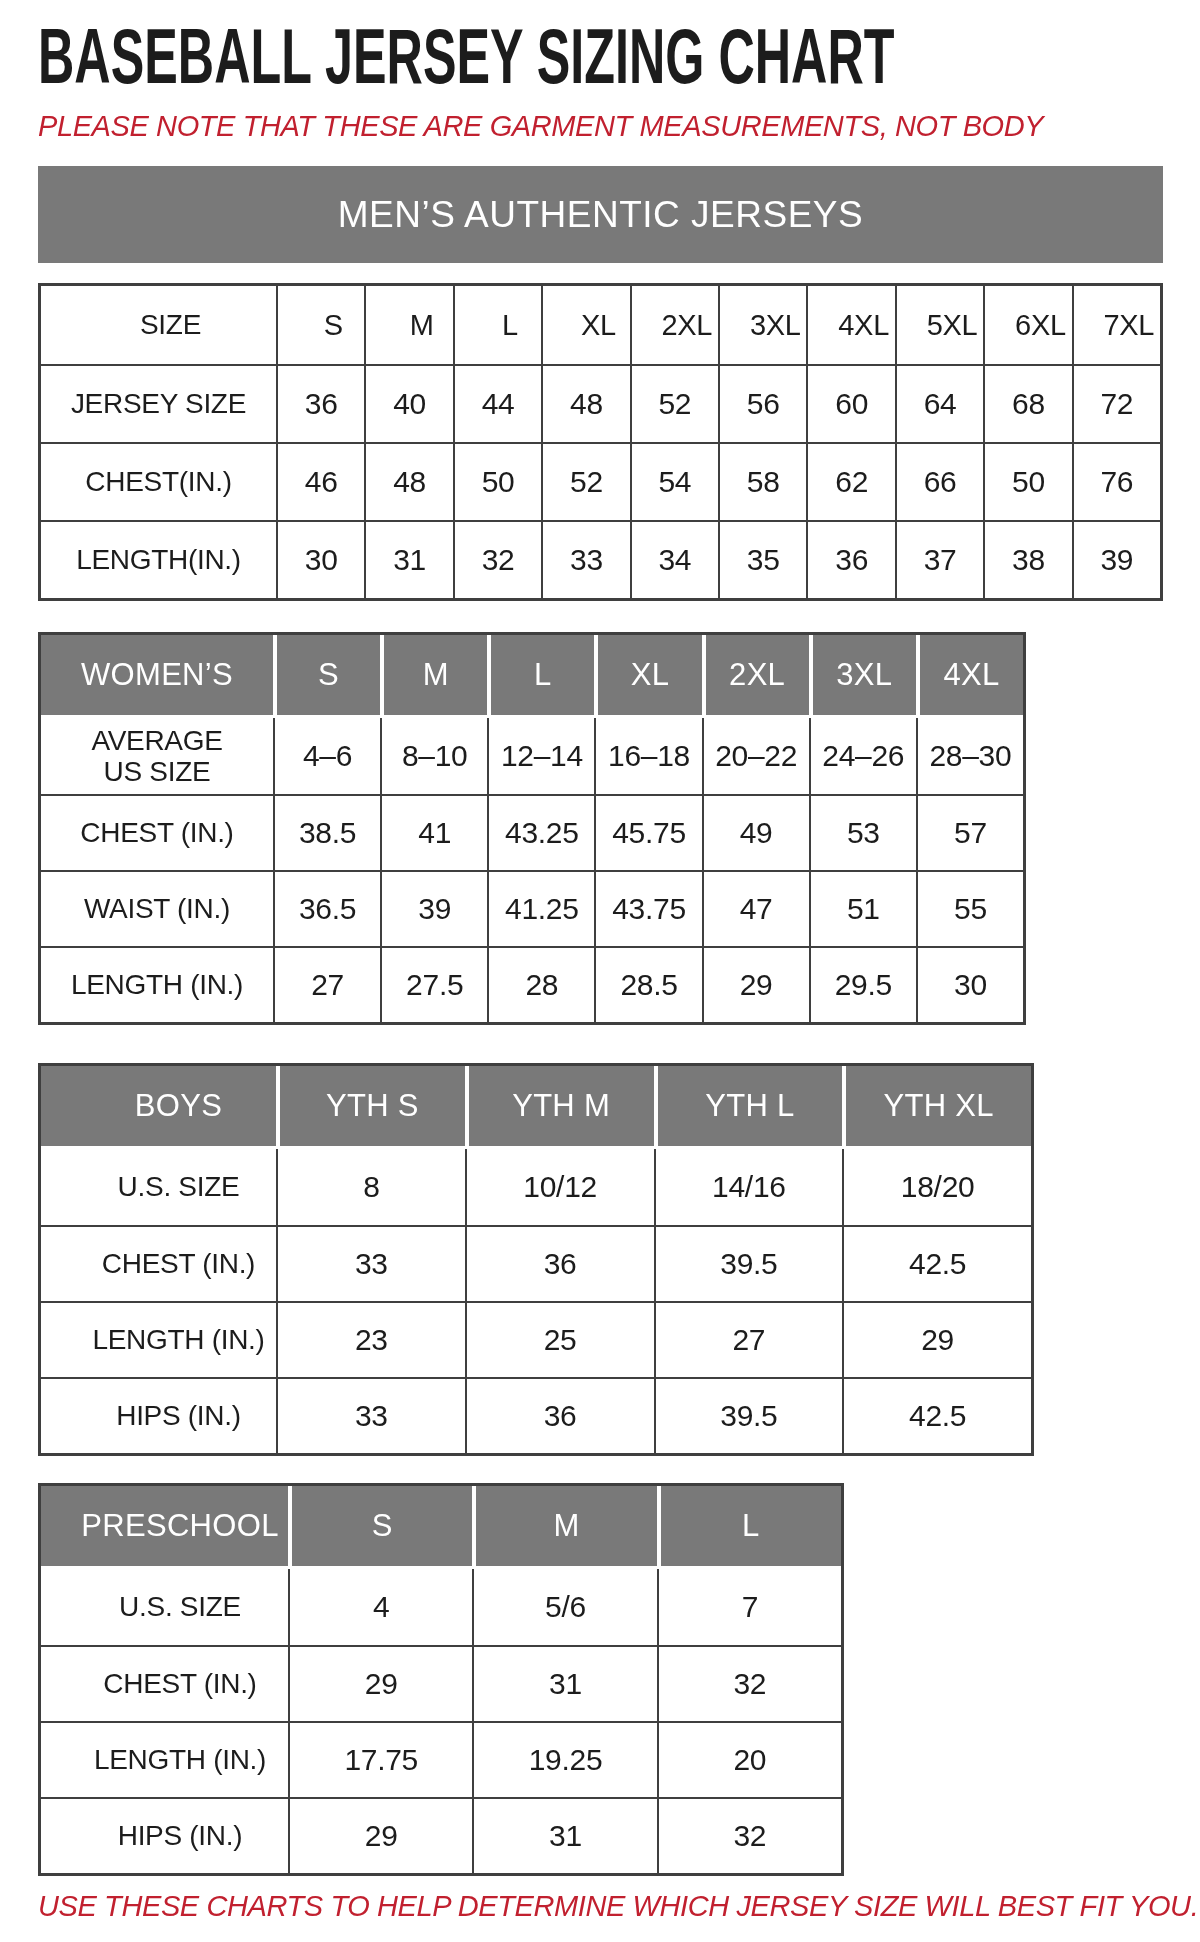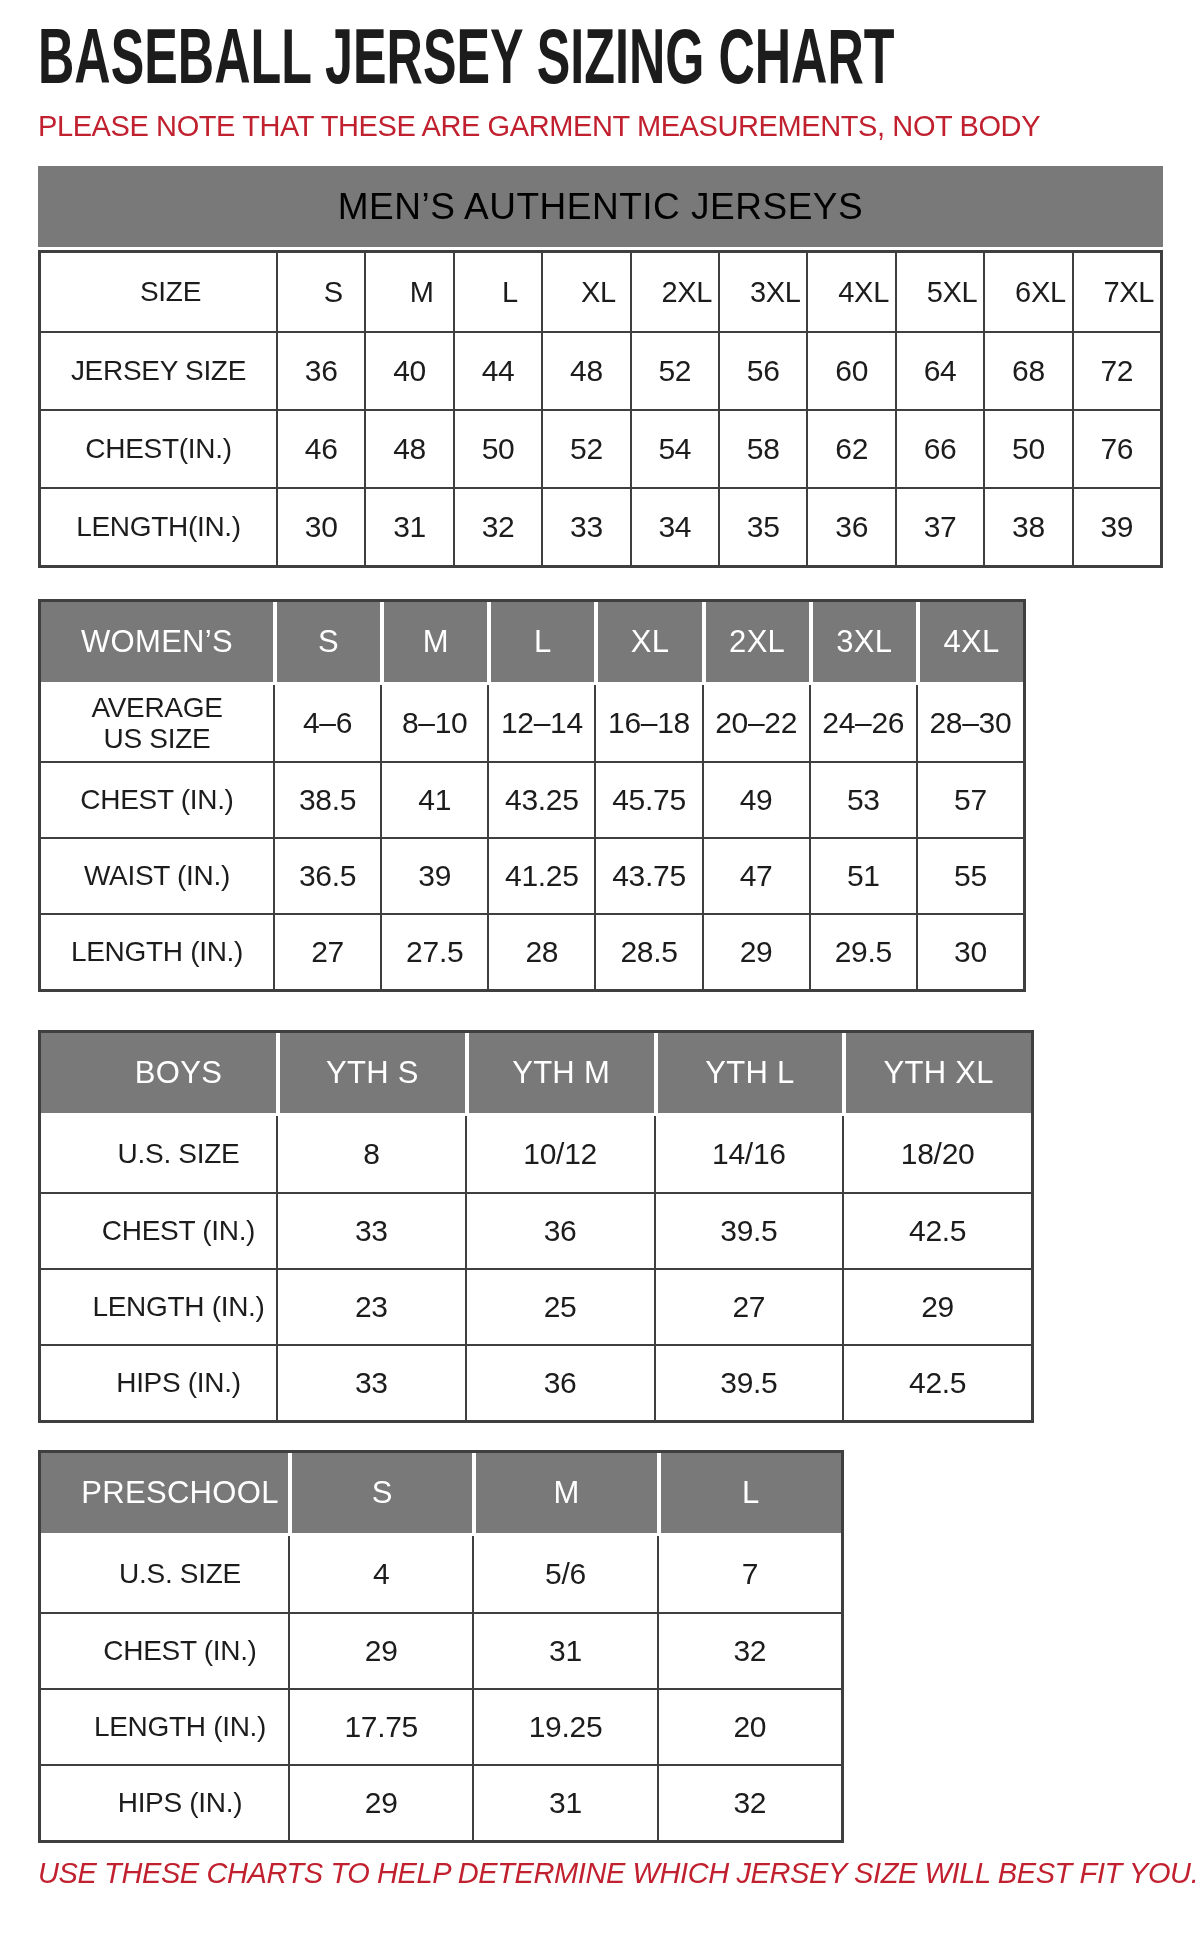--- a/index.html
+++ b/index.html
@@ -21,39 +21,39 @@
     height:82px;line-height:82px;white-space:nowrap;
   }
   .title span{
     display:inline-block;
     font-size:74px;font-weight:bold;letter-spacing:0px;
     transform:scale(0.68,1.04);transform-origin:left center;
   }
   .note{
     margin-top:10px;
     color:var(--red);
-    font-size:29px;line-height:36px;letter-spacing:-0.4px;
+    font-size:29px;line-height:36px;letter-spacing:-0.4px;font-style:italic;
   }
   .note span{display:block;}
   .footer-note{
     margin-top:14px;
     color:var(--red);
     font-size:29px;letter-spacing:-0.4px;white-space:nowrap;font-style:italic;
   }
 
   
   .tbl{margin-top:30px;background:#fff;}
   .tbl .body{border:3px solid var(--line);}
   .tbl.outlined{border:3px solid var(--line);}
   .tbl.outlined .body{border:none;}
 
   .banner{
-    height:81px;background:var(--gray);color:#000000;
+    height:97px;background:var(--gray);color:#ffffff;
     display:flex;align-items:center;justify-content:center;
-    font-size:37px;letter-spacing:0.5px;margin-bottom:3px;
+    font-size:37px;letter-spacing:0.5px;margin-bottom:20px;
   }
   .hrow{
     display:flex;height:80px;background:#fff;gap:4px;margin-bottom:3px;
   }
   .hcell{
     background:var(--gray);color:#fff;flex:1;
     display:flex;align-items:center;justify-content:center;
     font-size:31px;letter-spacing:0.3px;
   }
   .row{display:flex;height:76px;border-top:2px solid var(--line);background:#fff;}

